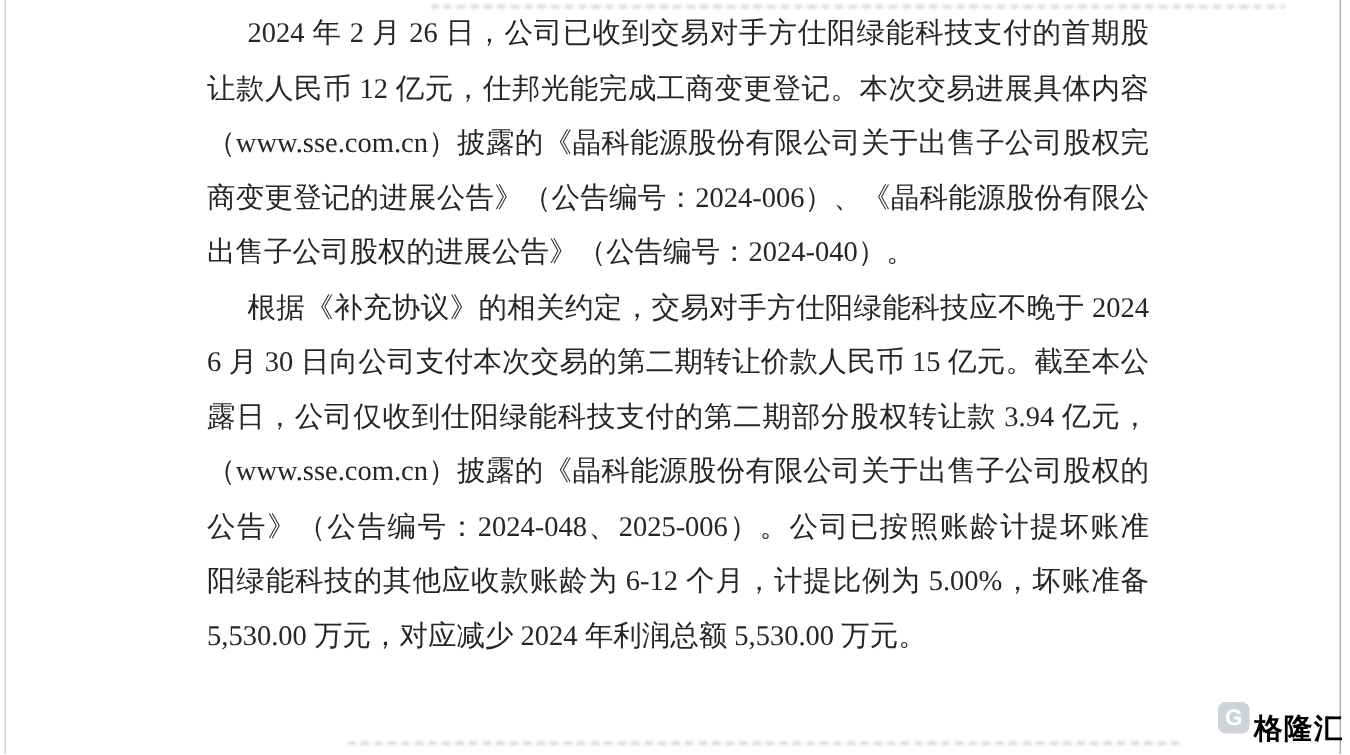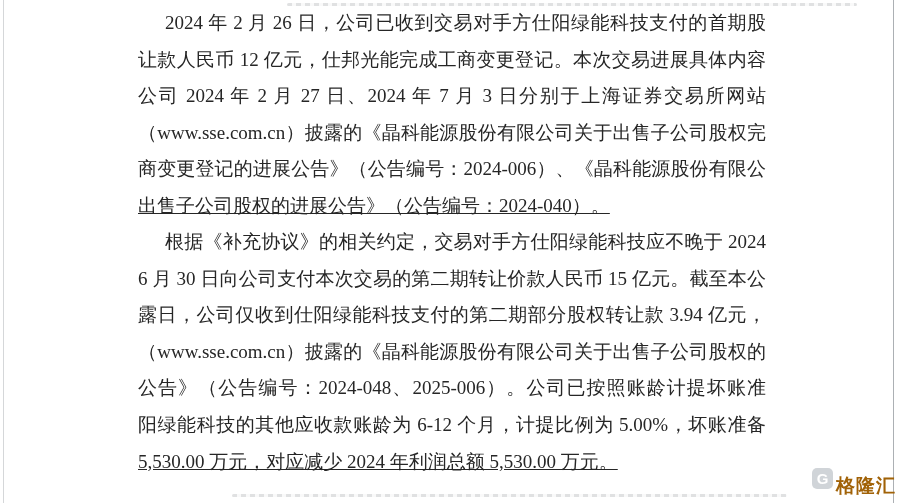--- a/index.html
+++ b/index.html
@@ -26,21 +26,21 @@
     font-size: 19px;
   }
   .line {
     height: 36.55px;
     line-height: 36.55px;
     text-align: justify;
     text-align-last: justify;
     overflow: hidden;
   }
   .line.indent { text-indent: 27px; }
-  .line.last { text-align-last: left; text-decoration: underline; }
+  .line.last { text-align-last: left; }
 
   
   .ghost {
     position: absolute; height: 3px; border-radius: 2px;
     background: repeating-linear-gradient(90deg,
       rgba(100,105,110,0.20) 0 5px, rgba(100,105,110,0.04) 5px 9px);
     filter: blur(0.7px);
   }
   .ghost.top    { left: 287px; top: 3px;   width: 570px; }
   .ghost.bottom { left: 232px; top: 494px; width: 555px; }
@@ -53,39 +53,38 @@
   .wm-icon {
     width: 21px; height: 21px;
     border-radius: 5px;
     background: #d0d4d8;
     color: #ffffff;
     font: bold 15px "Liberation Sans", sans-serif;
     display: flex; align-items: center; justify-content: center;
   }
   .wm-text {
     font: 600 19px "Liberation Sans", sans-serif;
-    color: #a16207;
+    color: #000000;
     letter-spacing: 1px;
     margin-top: 16px;
   }
 </style>
 </head>
 <body>
 
 <div class="page">
   <div class="v-border left"></div>
   <div class="v-border right"></div>
 
   <div class="ghost top"></div>
   <div class="ghost bottom"></div>
 
   <div class="content" id="doc-content">
       <div class="line indent">2024 年 2 月 26 日，公司已收到交易对手方仕阳绿能科技支付的首期股权转</div>
       <div class="line">让款人民币 12 亿元，仕邦光能完成工商变更登记。本次交易进展具体内容详见</div>
-      <div class="line">公司 2024 年 2 月 27 日、2024 年 7 月 3 日分别于上海证券交易所网站</div>
       <div class="line">（www.sse.com.cn）披露的《晶科能源股份有限公司关于出售子公司股权完成工</div>
       <div class="line">商变更登记的进展公告》（公告编号：2024-006）、《晶科能源股份有限公司关于</div>
       <div class="line last">出售子公司股权的进展公告》（公告编号：2024-040）。</div>
       <div class="line indent">根据《补充协议》的相关约定，交易对手方仕阳绿能科技应不晚于 2024 年</div>
       <div class="line">6 月 30 日向公司支付本次交易的第二期转让价款人民币 15 亿元。截至本公告披</div>
       <div class="line">露日，公司仅收到仕阳绿能科技支付的第二期部分股权转让款 3.94 亿元，具体</div>
       <div class="line">（www.sse.com.cn）披露的《晶科能源股份有限公司关于出售子公司股权的进展</div>
       <div class="line">公告》（公告编号：2024-048、2025-006）。公司已按照账龄计提坏账准备，对仕</div>
       <div class="line">阳绿能科技的其他应收款账龄为 6-12 个月，计提比例为 5.00%，坏账准备为</div>
       <div class="line last">5,530.00 万元，对应减少 2024 年利润总额 5,530.00 万元。</div>

